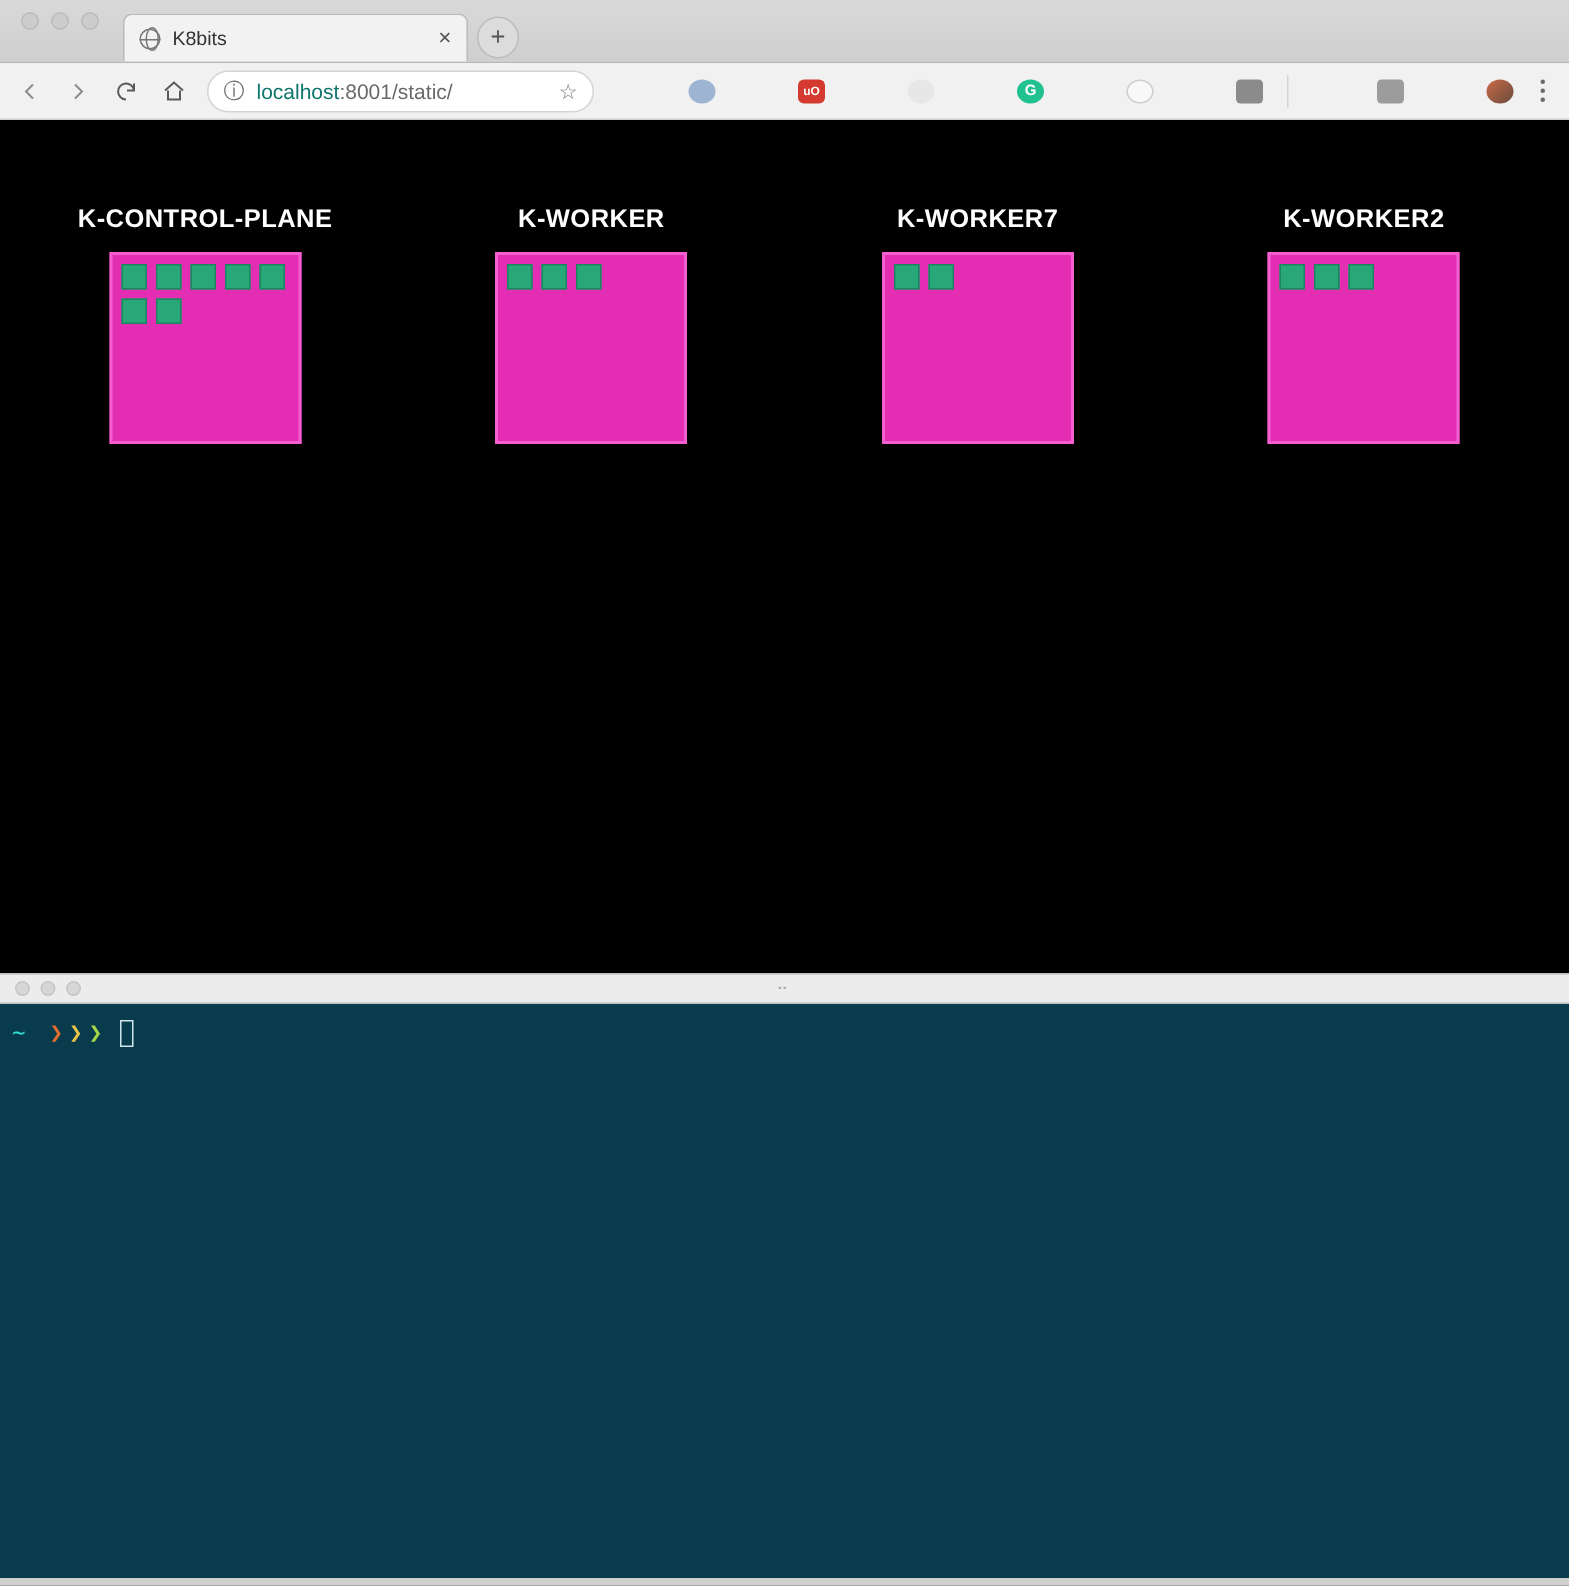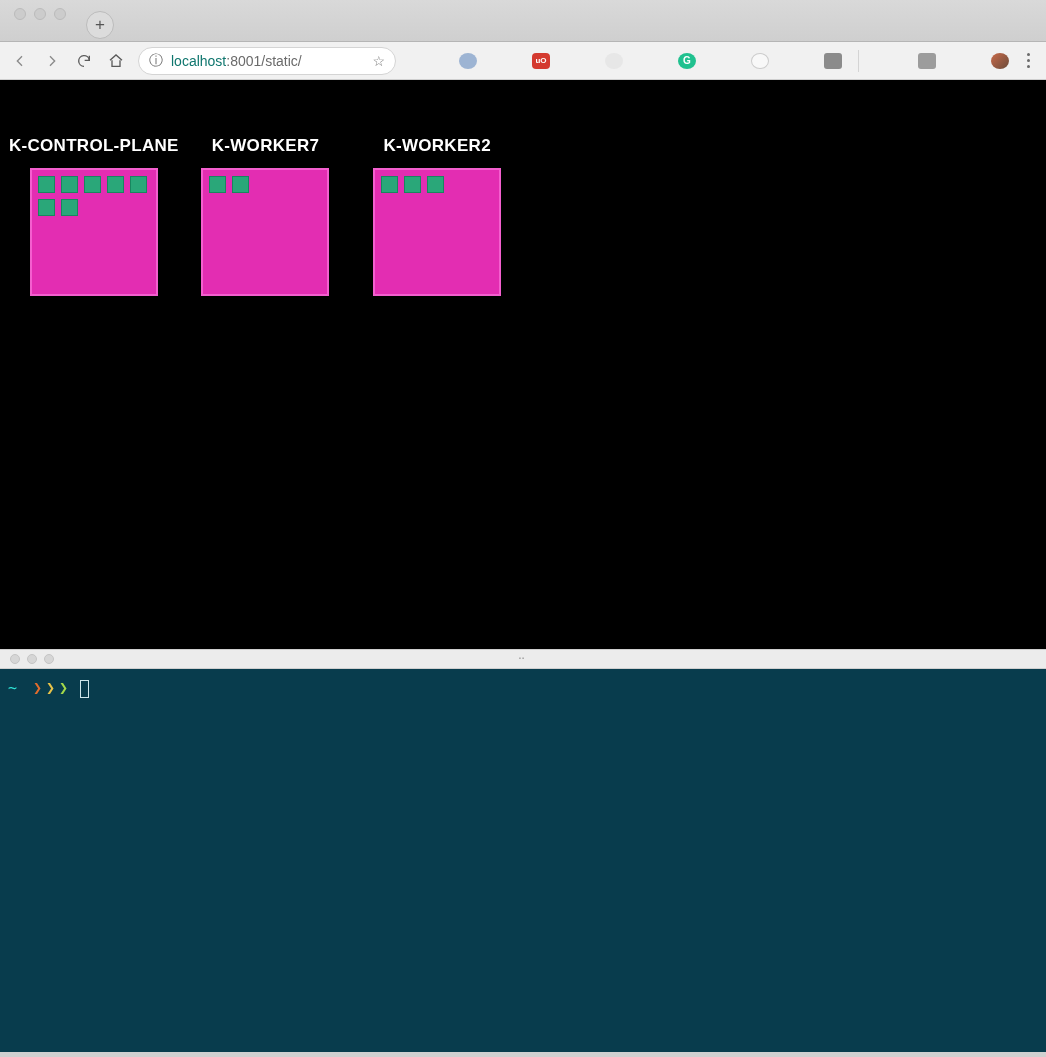--- a/index.html
+++ b/index.html
@@ -45,21 +45,21 @@
   .addr-bar .url-dark{color:#0f766e;}
   .addr-bar .star{margin-left:auto;color:#777;}
   .ext-icons{display:flex;gap:12px;align-items:center;padding-left:8px;}
   .ext{width:18px;height:16px;border-radius:50%;margin-left:43px;}
   .sep{width:1px;height:22px;background:#d4d4d4;margin:0 4px;}
   .menu-dots{display:flex;flex-direction:column;gap:3px;padding:0 6px;}
   .menu-dots span{width:3px;height:3px;background:#6a6a6a;border-radius:50%;}
 
   
   .viewport { background:#000; height:569px; padding:56px 8px 0; }
-  .grid{display:grid;grid-template-columns:repeat(6,1fr);column-gap:0;row-gap:60px;}
+  .grid{display:grid;grid-template-columns:repeat(4,1fr);column-gap:0;row-gap:60px;}
   .node{display:flex;flex-direction:column;align-items:center;}
   .node-title{
     color:#fff;font-weight:800;font-size:17px;letter-spacing:.3px;
     font-family:"Arial Black","Helvetica Neue",sans-serif;margin-bottom:12px;text-align:center;
   }
   .node-box{
     width:128px;height:128px;background:#e32db2;border:2px solid #f45fcf;
     display:flex;flex-wrap:wrap;align-content:flex-start;gap:6px;padding:6px;
   }
   .pod{width:17px;height:17px;background:#2aa779;border:1px solid #18875f;}
@@ -90,20 +90,25 @@
 </head>
 <body>
 
 <div class="browser-window">
 
   <div class="tab-strip">
     <div class="traffic-lights">
       <span class="tl"></span>
       <span class="tl"></span>
       <span class="tl"></span>
+    </div>
+    <div class="tab">
+      <span class="favicon"></span>
+      <span>K8bits</span>
+      <span class="tab-close">×</span>
     </div>
     <div class="newtab">+</div>
   </div>
 
   <div class="toolbar">
     <div class="nav-btn">
       <svg viewBox="0 0 24 24">
           <polyline points="15 5 8 12 15 19"></polyline>
         </svg>
     </div>
@@ -157,20 +162,28 @@
             <div class="pod"></div>
             <div class="pod"></div>
             <div class="pod"></div>
             <div class="pod"></div>
             <div class="pod"></div>
             <div class="pod"></div>
             <div class="pod"></div>
           </div>
         </div>
         <div class="node">
+          <div class="node-title">K-WORKER</div>
+          <div class="node-box">
+            <div class="pod"></div>
+            <div class="pod"></div>
+            <div class="pod"></div>
+          </div>
+        </div>
+        <div class="node">
           <div class="node-title">K-WORKER7</div>
           <div class="node-box">
             <div class="pod"></div>
             <div class="pod"></div>
           </div>
         </div>
         <div class="node">
           <div class="node-title">K-WORKER2</div>
           <div class="node-box">
             <div class="pod"></div>

